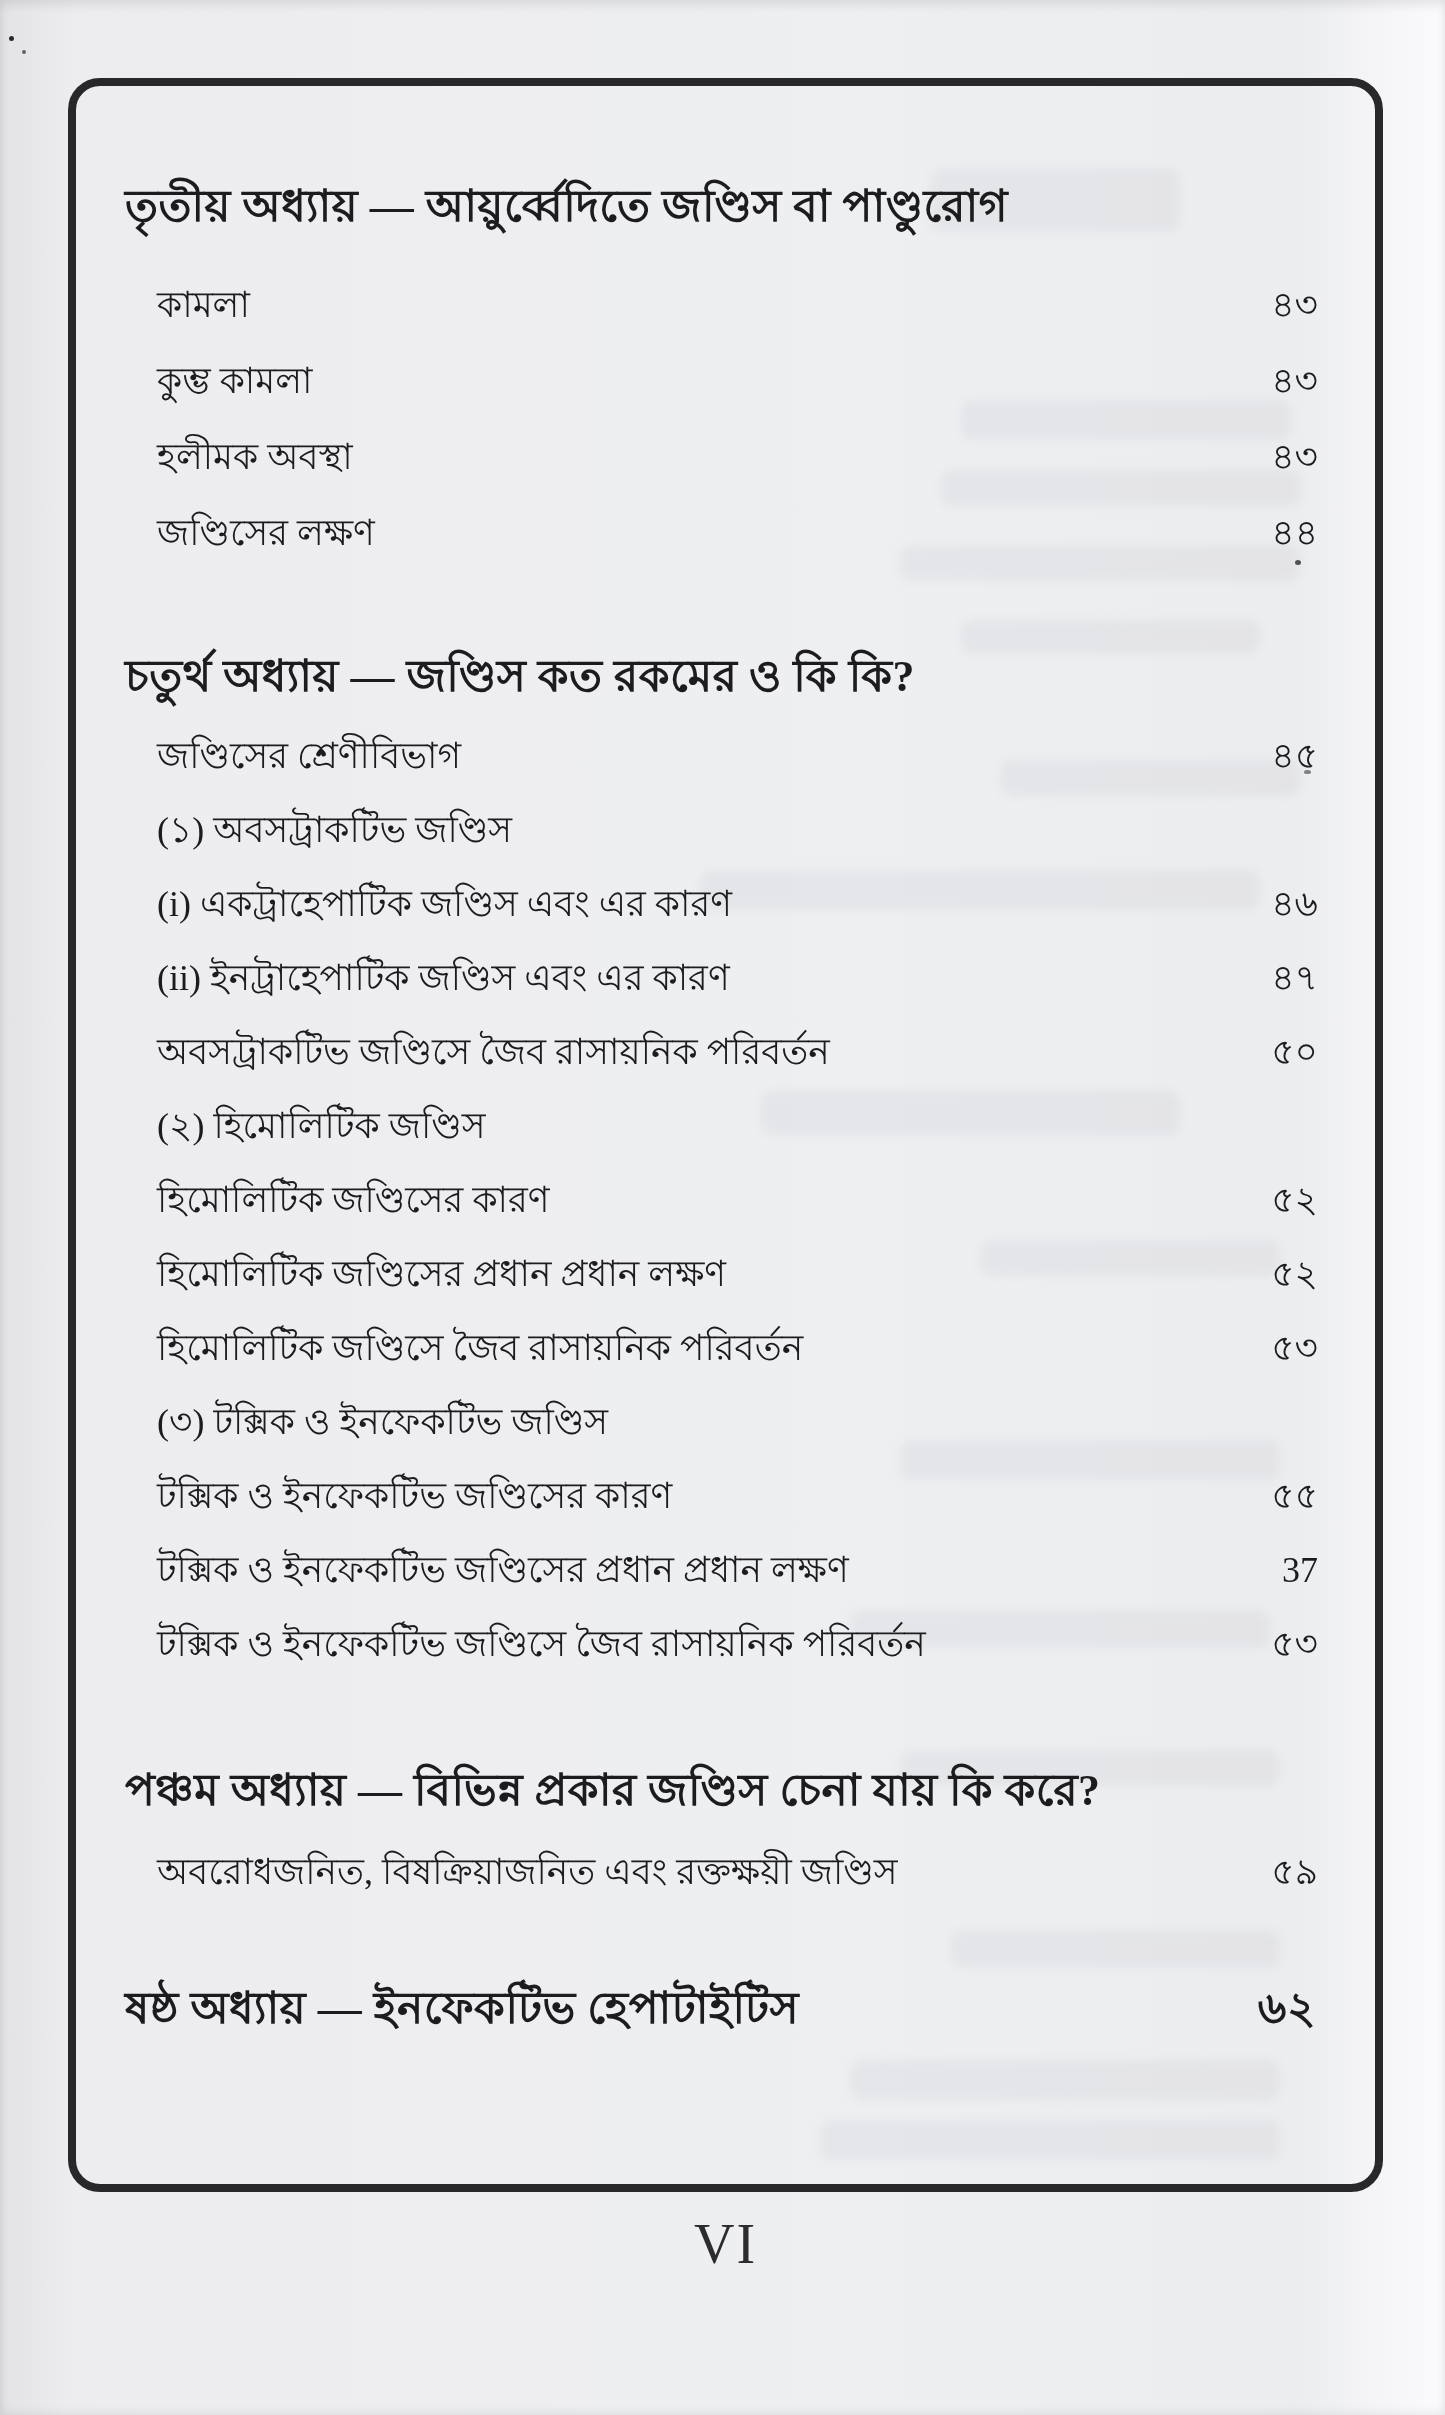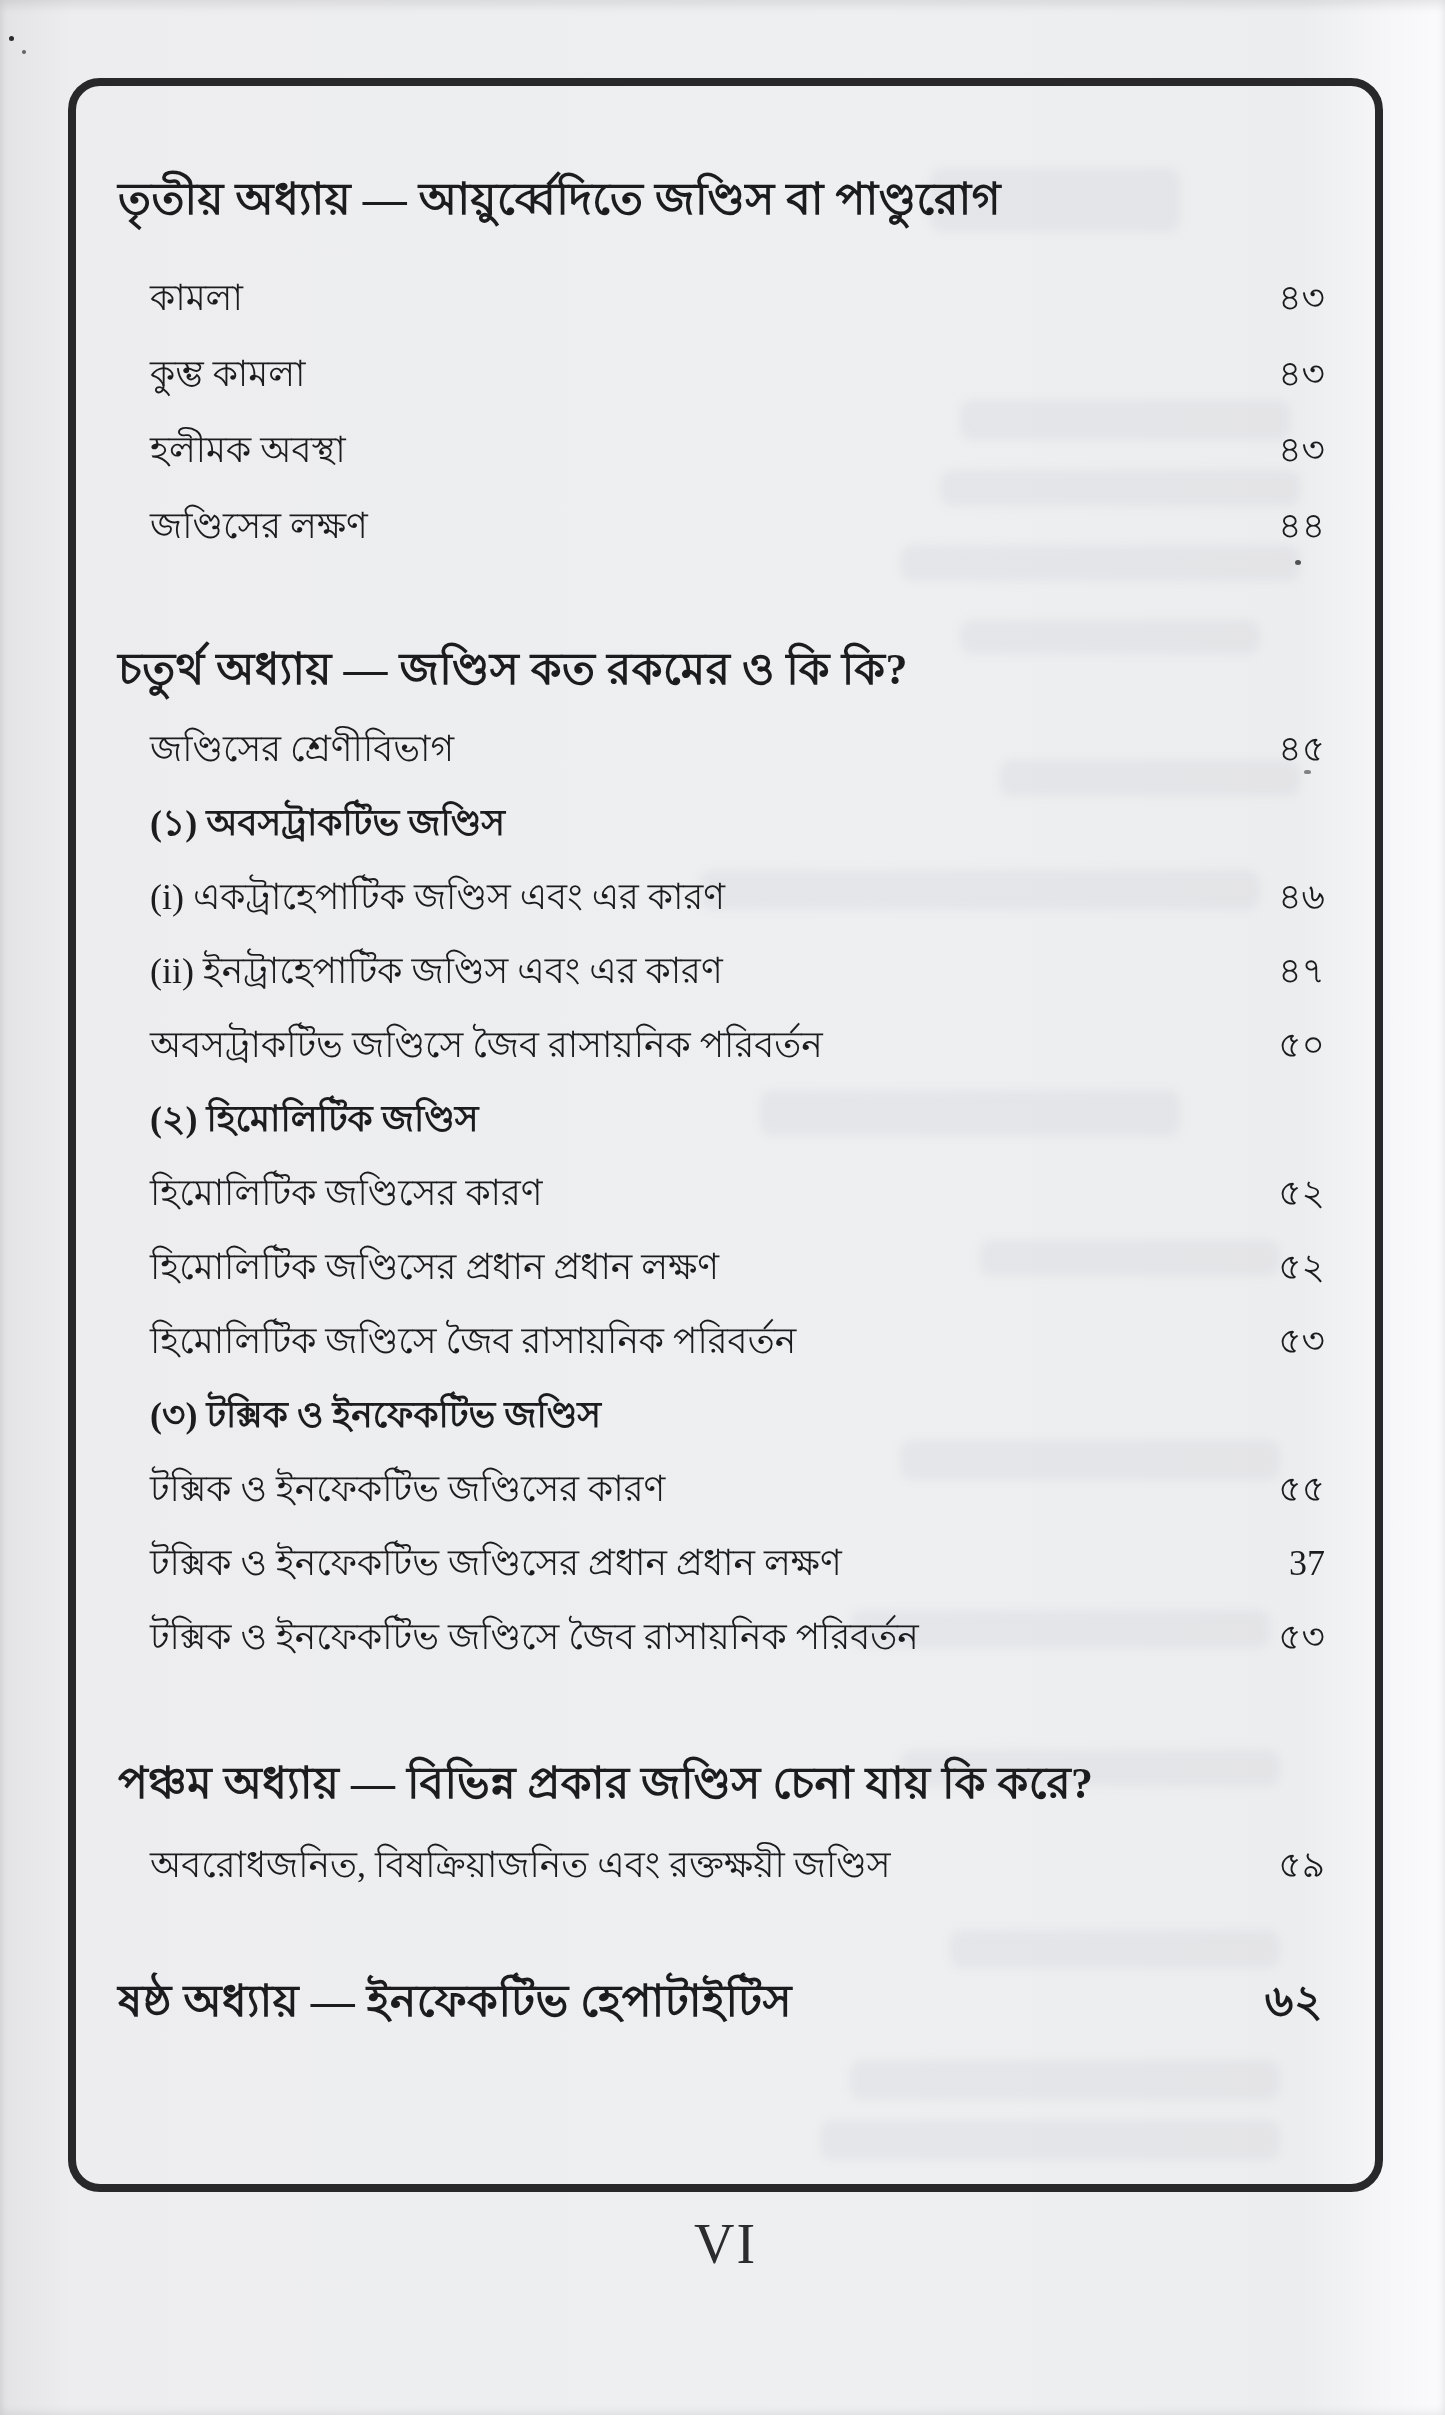--- a/index.html
+++ b/index.html
@@ -25,41 +25,41 @@
 
   .frame{
     position:absolute;left:68px;top:78px;
     width:1315px;height:2114px;
     box-sizing:border-box;
     border:8px solid #28282a;
     border-radius:32px;
     padding:70px 42px 0 34px;
   }
   .toc{width:100%;}
-  .section{margin:8px;}
+  .section{margin:15px;}
   .heading-row{
     display:flex;justify-content:space-between;align-items:baseline;
     font-weight:700;font-size:44px;line-height:72px;
     letter-spacing:.5px;
   }
   .heading-label{white-space:nowrap;}
   .heading-page{font-size:44px;padding-right:2px;}
   .items{margin:0 0 0 32px;text-align:right;}
   .sec-3 .heading-row{margin-bottom:24px;}
   .sec-3{margin-bottom:70px;}
   .sec-4 .heading-row{margin-bottom:6px;}
   .sec-4{margin-bottom:74px;}
   .sec-5 .heading-row{margin-bottom:8px;}
   .sec-5{margin-bottom:64px;}
   .item-row{
     display:flex;justify-content:space-between;align-items:baseline;
     font-size:36px;line-height:74px;
   }
   .sec-3 .item-row{line-height:76px;}
-  .item-row.bold{font-weight:700;}
+  .item-row.bold{font-weight:400;}
   .item-label{padding-right:20px;}
   .item-page{font-size:36px;white-space:nowrap;}
   .footer{
     position:absolute;left:68px;top:2212px;width:1315px;
     text-align:center;font-size:56px;letter-spacing:2px;color:#2c2c2e;
     font-family:Liberation Serif, serif;
   }
 </style>
 </head>
 <body>

